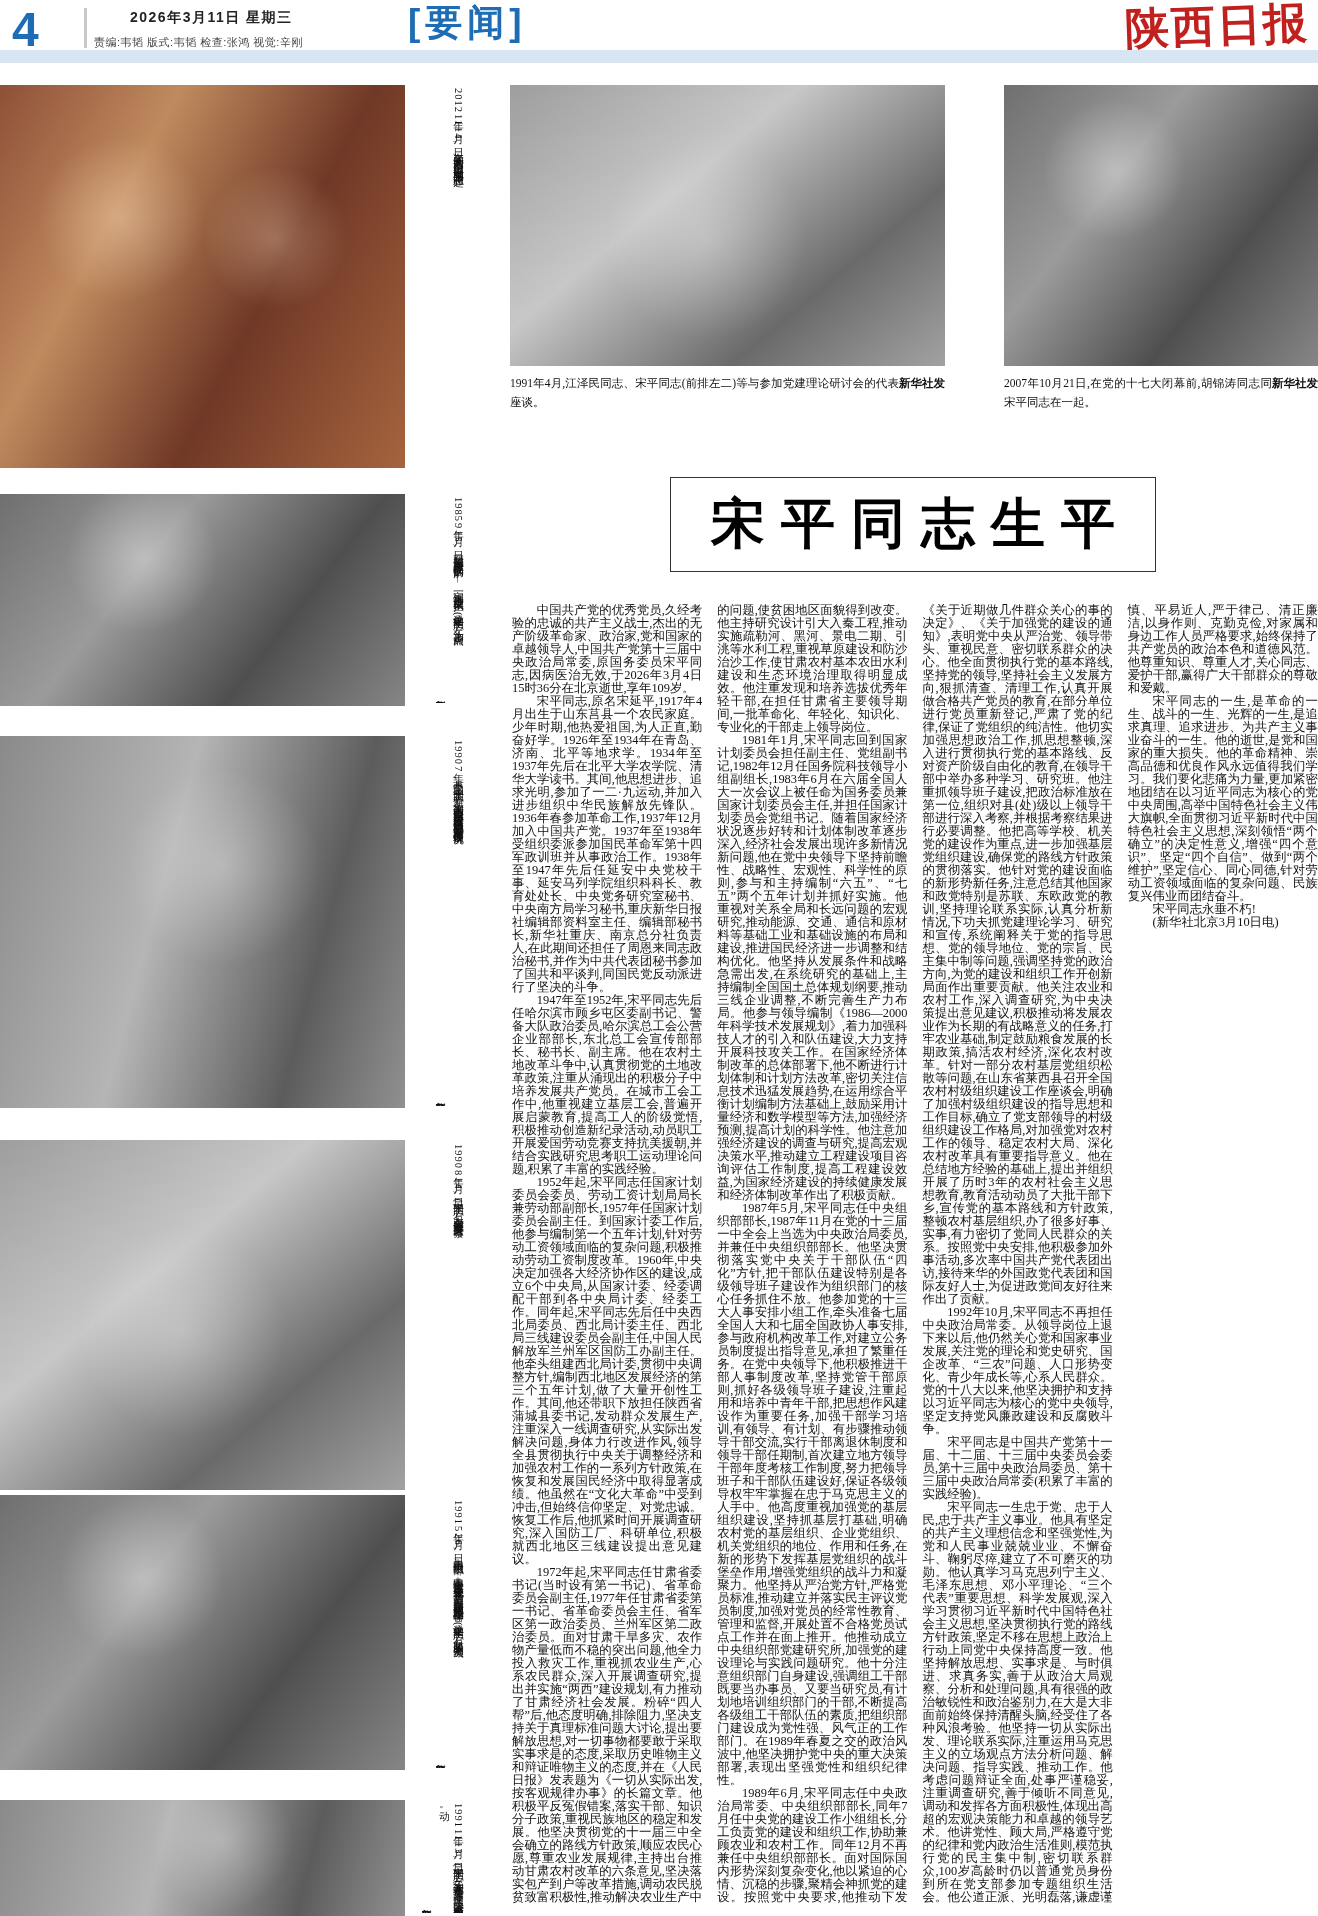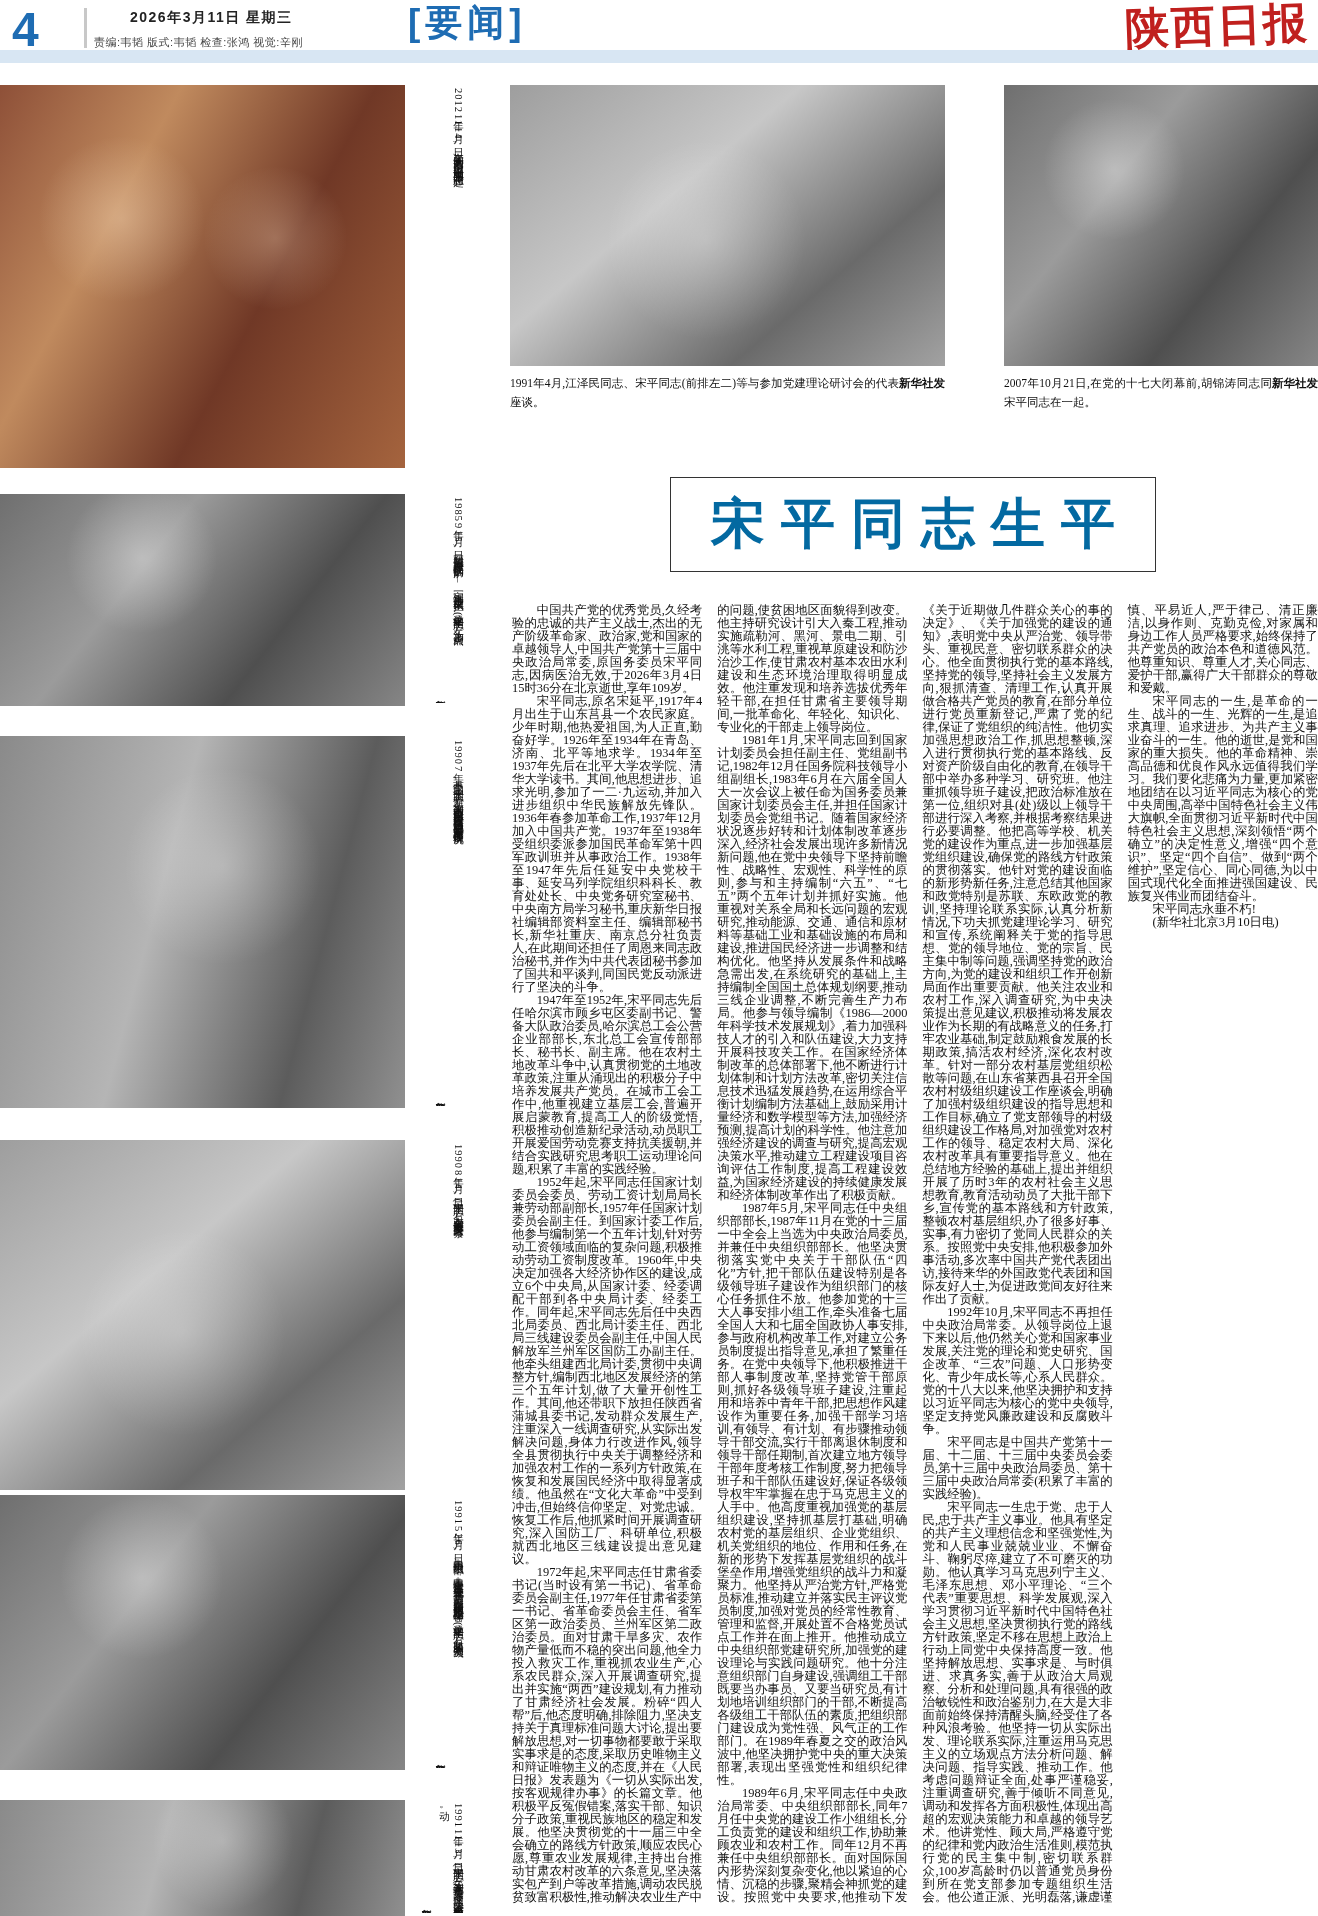--- a/index.html
+++ b/index.html
@@ -39,21 +39,21 @@
         letter-spacing:1px;color:#111;overflow:hidden;}
   .vcap .vcredit{display:block;margin-block-start:4px;text-align:end;font-weight:bold;}
   
   .hcap{position:absolute;font-size:11.5px;line-height:19px;color:#111;text-align:justify;}
   .hcap .credit{float:right;font-weight:bold;}
   
   .headline-box{position:absolute;left:670px;top:477px;width:486px;height:95px;
                 border:1px solid #333;display:flex;align-items:center;justify-content:center;
                 box-sizing:border-box;}
   .headline-box h1{margin:4px;font-family:Liberation Mono, monospace;font-weight:bold;
-                   font-size:54px;letter-spacing:16px;padding-left:16px;color:#0369a1;}
+                   font-size:54px;letter-spacing:16px;padding-left:16px;color:#000000;}
   
   .article{position:absolute;left:512px;top:604px;width:806px;height:1302px;
            column-count:4;column-gap:15px;column-fill:auto;overflow:hidden;
            font-size:12.4px;line-height:13px;text-align:justify;color:#111;}
   .article p{margin:0;text-indent:2em;}
 </style>
 </head>
 <body>
 
 <div class="page">
@@ -123,18 +123,18 @@
       <p>宋平同志,原名宋延平,1917年4月出生于山东莒县一个农民家庭。少年时期,他热爱祖国,为人正直,勤奋好学。1926年至1934年在青岛、济南、北平等地求学。1934年至1937年先后在北平大学农学院、清华大学读书。其间,他思想进步、追求光明,参加了一二·九运动,并加入进步组织中华民族解放先锋队。1936年春参加革命工作,1937年12月加入中国共产党。1937年至1938年受组织委派参加国民革命军第十四军政训班并从事政治工作。1938年至1947年先后任延安中央党校干事、延安马列学院组织科科长、教育处处长、中央党务研究室秘书、中央南方局学习秘书,重庆新华日报社编辑部资料室主任、编辑部秘书长,新华社重庆、南京总分社负责人,在此期间还担任了周恩来同志政治秘书,并作为中共代表团秘书参加了国共和平谈判,同国民党反动派进行了坚决的斗争。</p>
       <p>1947年至1952年,宋平同志先后任哈尔滨市顾乡屯区委副书记、警备大队政治委员,哈尔滨总工会公营企业部部长,东北总工会宣传部部长、秘书长、副主席。他在农村土地改革斗争中,认真贯彻党的土地改革政策,注重从涌现出的积极分子中培养发展共产党员。在城市工会工作中,他重视建立基层工会,普遍开展启蒙教育,提高工人的阶级觉悟,积极推动创造新纪录活动,动员职工开展爱国劳动竞赛支持抗美援朝,并结合实践研究思考职工运动理论问题,积累了丰富的实践经验。</p>
       <p>1952年起,宋平同志任国家计划委员会委员、劳动工资计划局局长兼劳动部副部长,1957年任国家计划委员会副主任。到国家计委工作后,他参与编制第一个五年计划,针对劳动工资领域面临的复杂问题,积极推动劳动工资制度改革。1960年,中央决定加强各大经济协作区的建设,成立6个中央局,从国家计委、经委调配干部到各中央局计委、经委工作。同年起,宋平同志先后任中央西北局委员、西北局计委主任、西北局三线建设委员会副主任,中国人民解放军兰州军区国防工办副主任。他牵头组建西北局计委,贯彻中央调整方针,编制西北地区发展经济的第三个五年计划,做了大量开创性工作。其间,他还带职下放担任陕西省蒲城县委书记,发动群众发展生产,注重深入一线调查研究,从实际出发解决问题,身体力行改进作风,领导全县贯彻执行中央关于调整经济和加强农村工作的一系列方针政策,在恢复和发展国民经济中取得显著成绩。他虽然在“文化大革命”中受到冲击,但始终信仰坚定、对党忠诚。恢复工作后,他抓紧时间开展调查研究,深入国防工厂、科研单位,积极就西北地区三线建设提出意见建议。</p>
       <p>1972年起,宋平同志任甘肃省委书记(当时设有第一书记)、省革命委员会副主任,1977年任甘肃省委第一书记、省革命委员会主任、省军区第一政治委员、兰州军区第二政治委员。面对甘肃干旱多灾、农作物产量低而不稳的突出问题,他全力投入救灾工作,重视抓农业生产,心系农民群众,深入开展调查研究,提出并实施“两西”建设规划,有力推动了甘肃经济社会发展。粉碎“四人帮”后,他态度明确,排除阻力,坚决支持关于真理标准问题大讨论,提出要解放思想,对一切事物都要敢于采取实事求是的态度,采取历史唯物主义和辩证唯物主义的态度,并在《人民日报》发表题为《一切从实际出发,按客观规律办事》的长篇文章。他积极平反冤假错案,落实干部、知识分子政策,重视民族地区的稳定和发展。他坚决贯彻党的十一届三中全会确立的路线方针政策,顺应农民心愿,尊重农业发展规律,主持出台推动甘肃农村改革的六条意见,坚决落实包产到户等改革措施,调动农民脱贫致富积极性,推动解决农业生产中的问题,使贫困地区面貌得到改变。他主持研究设计引大入秦工程,推动实施疏勒河、黑河、景电二期、引洮等水利工程,重视草原建设和防沙治沙工作,使甘肃农村基本农田水利建设和生态环境治理取得明显成效。他注重发现和培养选拔优秀年轻干部,在担任甘肃省主要领导期间,一批革命化、年轻化、知识化、专业化的干部走上领导岗位。</p>
       <p>1981年1月,宋平同志回到国家计划委员会担任副主任、党组副书记,1982年12月任国务院科技领导小组副组长,1983年6月在六届全国人大一次会议上被任命为国务委员兼国家计划委员会主任,并担任国家计划委员会党组书记。随着国家经济状况逐步好转和计划体制改革逐步深入,经济社会发展出现许多新情况新问题,他在党中央领导下坚持前瞻性、战略性、宏观性、科学性的原则,参与和主持编制“六五”、“七五”两个五年计划并抓好实施。他重视对关系全局和长远问题的宏观研究,推动能源、交通、通信和原材料等基础工业和基础设施的布局和建设,推进国民经济进一步调整和结构优化。他坚持从发展条件和战略急需出发,在系统研究的基础上,主持编制全国国土总体规划纲要,推动三线企业调整,不断完善生产力布局。他参与领导编制《1986—2000年科学技术发展规划》,着力加强科技人才的引入和队伍建设,大力支持开展科技攻关工作。在国家经济体制改革的总体部署下,他不断进行计划体制和计划方法改革,密切关注信息技术迅猛发展趋势,在运用综合平衡计划编制方法基础上,鼓励采用计量经济和数学模型等方法,加强经济预测,提高计划的科学性。他注意加强经济建设的调查与研究,提高宏观决策水平,推动建立工程建设项目咨询评估工作制度,提高工程建设效益,为国家经济建设的持续健康发展和经济体制改革作出了积极贡献。</p>
       <p>1987年5月,宋平同志任中央组织部部长,1987年11月在党的十三届一中全会上当选为中央政治局委员,并兼任中央组织部部长。他坚决贯彻落实党中央关于干部队伍“四化”方针,把干部队伍建设特别是各级领导班子建设作为组织部门的核心任务抓住不放。他参加党的十三大人事安排小组工作,牵头准备七届全国人大和七届全国政协人事安排,参与政府机构改革工作,对建立公务员制度提出指导意见,承担了繁重任务。在党中央领导下,他积极推进干部人事制度改革,坚持党管干部原则,抓好各级领导班子建设,注重起用和培养中青年干部,把思想作风建设作为重要任务,加强干部学习培训,有领导、有计划、有步骤推动领导干部交流,实行干部离退休制度和领导干部任期制,首次建立地方领导干部年度考核工作制度,努力把领导班子和干部队伍建设好,保证各级领导权牢牢掌握在忠于马克思主义的人手中。他高度重视加强党的基层组织建设,坚持抓基层打基础,明确农村党的基层组织、企业党组织、机关党组织的地位、作用和任务,在新的形势下发挥基层党组织的战斗堡垒作用,增强党组织的战斗力和凝聚力。他坚持从严治党方针,严格党员标准,推动建立并落实民主评议党员制度,加强对党员的经常性教育、管理和监督,开展处置不合格党员试点工作并在面上推开。他推动成立中央组织部党建研究所,加强党的建设理论与实践问题研究。他十分注意组织部门自身建设,强调组工干部既要当办事员、又要当研究员,有计划地培训组织部门的干部,不断提高各级组工干部队伍的素质,把组织部门建设成为党性强、风气正的工作部门。在1989年春夏之交的政治风波中,他坚决拥护党中央的重大决策部署,表现出坚强党性和组织纪律性。</p>
       <p>1989年6月,宋平同志任中央政治局常委、中央组织部部长,同年7月任中央党的建设工作小组组长,分工负责党的建设和组织工作,协助兼顾农业和农村工作。同年12月不再兼任中央组织部部长。面对国际国内形势深刻复杂变化,他以紧迫的心情、沉稳的步骤,聚精会神抓党的建设。按照党中央要求,他推动下发《关于近期做几件群众关心的事的决定》、《关于加强党的建设的通知》,表明党中央从严治党、领导带头、重视民意、密切联系群众的决心。他全面贯彻执行党的基本路线,坚持党的领导,坚持社会主义发展方向,狠抓清查、清理工作,认真开展做合格共产党员的教育,在部分单位进行党员重新登记,严肃了党的纪律,保证了党组织的纯洁性。他切实加强思想政治工作,抓思想整顿,深入进行贯彻执行党的基本路线、反对资产阶级自由化的教育,在领导干部中举办多种学习、研究班。他注重抓领导班子建设,把政治标准放在第一位,组织对县(处)级以上领导干部进行深入考察,并根据考察结果进行必要调整。他把高等学校、机关党的建设作为重点,进一步加强基层党组织建设,确保党的路线方针政策的贯彻落实。他针对党的建设面临的新形势新任务,注意总结其他国家和政党特别是苏联、东欧政党的教训,坚持理论联系实际,认真分析新情况,下功夫抓党建理论学习、研究和宣传,系统阐释关于党的指导思想、党的领导地位、党的宗旨、民主集中制等问题,强调坚持党的政治方向,为党的建设和组织工作开创新局面作出重要贡献。他关注农业和农村工作,深入调查研究,为中央决策提出意见建议,积极推动将发展农业作为长期的有战略意义的任务,打牢农业基础,制定鼓励粮食发展的长期政策,搞活农村经济,深化农村改革。针对一部分农村基层党组织松散等问题,在山东省莱西县召开全国农村村级组织建设工作座谈会,明确了加强村级组织建设的指导思想和工作目标,确立了党支部领导的村级组织建设工作格局,对加强党对农村工作的领导、稳定农村大局、深化农村改革具有重要指导意义。他在总结地方经验的基础上,提出并组织开展了历时3年的农村社会主义思想教育,教育活动动员了大批干部下乡,宣传党的基本路线和方针政策,整顿农村基层组织,办了很多好事、实事,有力密切了党同人民群众的关系。按照党中央安排,他积极参加外事活动,多次率中国共产党代表团出访,接待来华的外国政党代表团和国际友好人士,为促进政党间友好往来作出了贡献。</p>
       <p>1992年10月,宋平同志不再担任中央政治局常委。从领导岗位上退下来以后,他仍然关心党和国家事业发展,关注党的理论和党史研究、国企改革、“三农”问题、人口形势变化、青少年成长等,心系人民群众。党的十八大以来,他坚决拥护和支持以习近平同志为核心的党中央领导,坚定支持党风廉政建设和反腐败斗争。</p>
       <p>宋平同志是中国共产党第十一届、十二届、十三届中央委员会委员,第十三届中央政治局委员、第十三届中央政治局常委(积累了丰富的实践经验)。</p>
       <p>宋平同志一生忠于党、忠于人民,忠于共产主义事业。他具有坚定的共产主义理想信念和坚强党性,为党和人民事业兢兢业业、不懈奋斗、鞠躬尽瘁,建立了不可磨灭的功勋。他认真学习马克思列宁主义、毛泽东思想、邓小平理论、“三个代表”重要思想、科学发展观,深入学习贯彻习近平新时代中国特色社会主义思想,坚决贯彻执行党的路线方针政策,坚定不移在思想上政治上行动上同党中央保持高度一致。他坚持解放思想、实事求是、与时俱进、求真务实,善于从政治大局观察、分析和处理问题,具有很强的政治敏锐性和政治鉴别力,在大是大非面前始终保持清醒头脑,经受住了各种风浪考验。他坚持一切从实际出发、理论联系实际,注重运用马克思主义的立场观点方法分析问题、解决问题、指导实践、推动工作。他考虑问题辩证全面,处事严谨稳妥,注重调查研究,善于倾听不同意见,调动和发挥各方面积极性,体现出高超的宏观决策能力和卓越的领导艺术。他讲党性、顾大局,严格遵守党的纪律和党内政治生活准则,模范执行党的民主集中制,密切联系群众,100岁高龄时仍以普通党员身份到所在党支部参加专题组织生活会。他公道正派、光明磊落,谦虚谨慎、平易近人,严于律己、清正廉洁,以身作则、克勤克俭,对家属和身边工作人员严格要求,始终保持了共产党员的政治本色和道德风范。他尊重知识、尊重人才,关心同志、爱护干部,赢得广大干部群众的尊敬和爱戴。</p>
-      <p>宋平同志的一生,是革命的一生、战斗的一生、光辉的一生,是追求真理、追求进步、为共产主义事业奋斗的一生。他的逝世,是党和国家的重大损失。他的革命精神、崇高品德和优良作风永远值得我们学习。我们要化悲痛为力量,更加紧密地团结在以习近平同志为核心的党中央周围,高举中国特色社会主义伟大旗帜,全面贯彻习近平新时代中国特色社会主义思想,深刻领悟“两个确立”的决定性意义,增强“四个意识”、坚定“四个自信”、做到“两个维护”,坚定信心、同心同德,为以中国式现代化全面推进强国建设、民族复兴伟业而团结奋斗。</p>
+      <p>宋平同志的一生,是革命的一生、战斗的一生、光辉的一生,是追求真理、追求进步、为共产主义事业奋斗的一生。他的逝世,是党和国家的重大损失。他的革命精神、崇高品德和优良作风永远值得我们学习。我们要化悲痛为力量,更加紧密地团结在以习近平同志为核心的党中央周围,高举中国特色社会主义伟大旗帜,全面贯彻习近平新时代中国特色社会主义思想,深刻领悟“两个确立”的决定性意义,增强“四个意识”、坚定“四个自信”、做到“两个维护”,坚定信心、同心同德,针对劳动工资领域面临的复杂问题、民族复兴伟业而团结奋斗。</p>
       <p>宋平同志永垂不朽!</p>
       <p>(新华社北京3月10日电)</p>
     </div>
 
 </div>
 
 </body></html>

